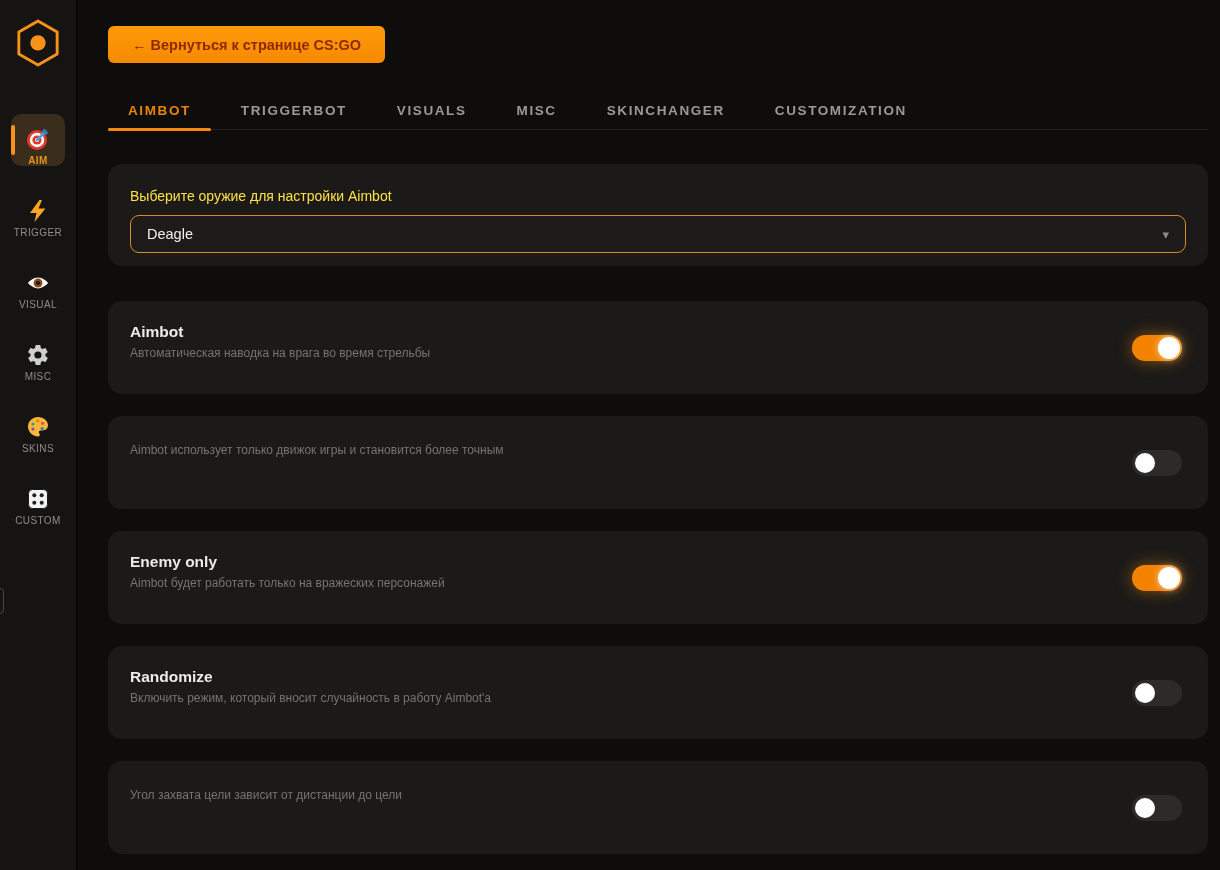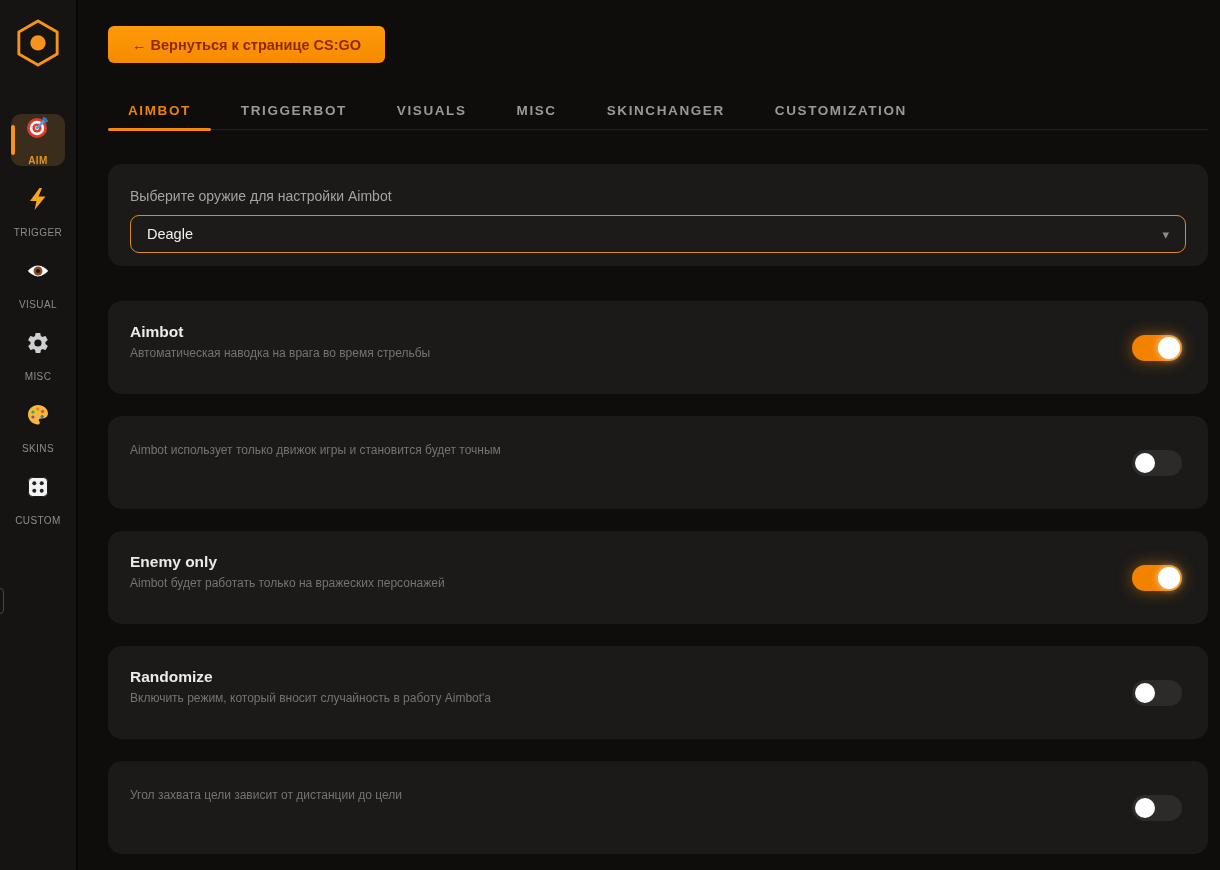--- a/index.html
+++ b/index.html
@@ -16,21 +16,21 @@
     position: absolute; left: 0; top: 0;
     width: 78px; height: 870px;
     background: #151413;
     border-right: 2px solid #060606;
     display: flex; flex-direction: column; align-items: center;
   }
   .logo { margin-top: 18px; width: 46px; height: 50px; cursor: pointer; }
   .nav { margin-top: 46px; display: flex; flex-direction: column; align-items: center; gap: 20px; }
   .nav-item {
     width: 54px; height: 52px;
-    display: flex; flex-direction: column; align-items: center; justify-content: space-between;
+    display: flex; flex-direction: column; align-items: center; justify-content: flex-end;
     gap: 3px; border-radius: 10px; position: relative; cursor: pointer;
   }
   .nav-item.active { background: #3a2d1c; }
   .nav-item.active::before {
     content: ""; position: absolute; left: 0; top: 11px;
     width: 4px; height: 30px; background: #f7931a; border-radius: 3px;
   }
   .nav-icon { width: 26px; height: 26px; display: flex; align-items: center; justify-content: center; }
   .nav-icon svg { width: 24px; height: 24px; }
   .nav-label { font-size: 10px; color: #8f8c88; letter-spacing: .4px; }
@@ -69,21 +69,21 @@
   .tab.active::after {
     content: ""; position: absolute; left: 0; right: 0; bottom: -2px;
     height: 3px; background: #f7870f; border-radius: 2px;
   }
 
   .select-card {
     margin-top: 34px; width: 1100px; height: 102px;
     background: #1b1a18; border-radius: 14px;
     padding: 24px 22px 0;
   }
-  .select-label { font-size: 14px; color: #a3a3a3; }
+  .select-label { font-size: 14px; color: #fde047; }
   .select {
     margin-top: 11px; height: 38px;
     border: 1.5px solid #d98c1f; border-radius: 9px;
     background: #1c1b19;
     display: flex; align-items: center; justify-content: space-between;
     padding: 0 16px; cursor: pointer;
   }
   .select-value { color: #f2efec; font-size: 14.5px; }
   .chev { color: #8c8c8c; font-size: 13px; }
 
@@ -228,21 +228,21 @@
         <div class="setting-title">Aimbot</div>
         <div class="setting-desc">Автоматическая наводка на врага во время стрельбы</div>
       </div>
       <div class="toggle on">
         <div class="knob"></div>
       </div>
     </section>
 
     <section class="setting-card">
       <div class="setting-text">
-        <div class="setting-desc">Aimbot использует только движок игры и становится будет точным</div>
+        <div class="setting-desc">Aimbot использует только движок игры и становится более точным</div>
       </div>
       <div class="toggle">
         <div class="knob"></div>
       </div>
     </section>
 
     <section class="setting-card">
       <div class="setting-text">
         <div class="setting-title">Enemy only</div>
         <div class="setting-desc">Aimbot будет работать только на вражеских персонажей</div>

